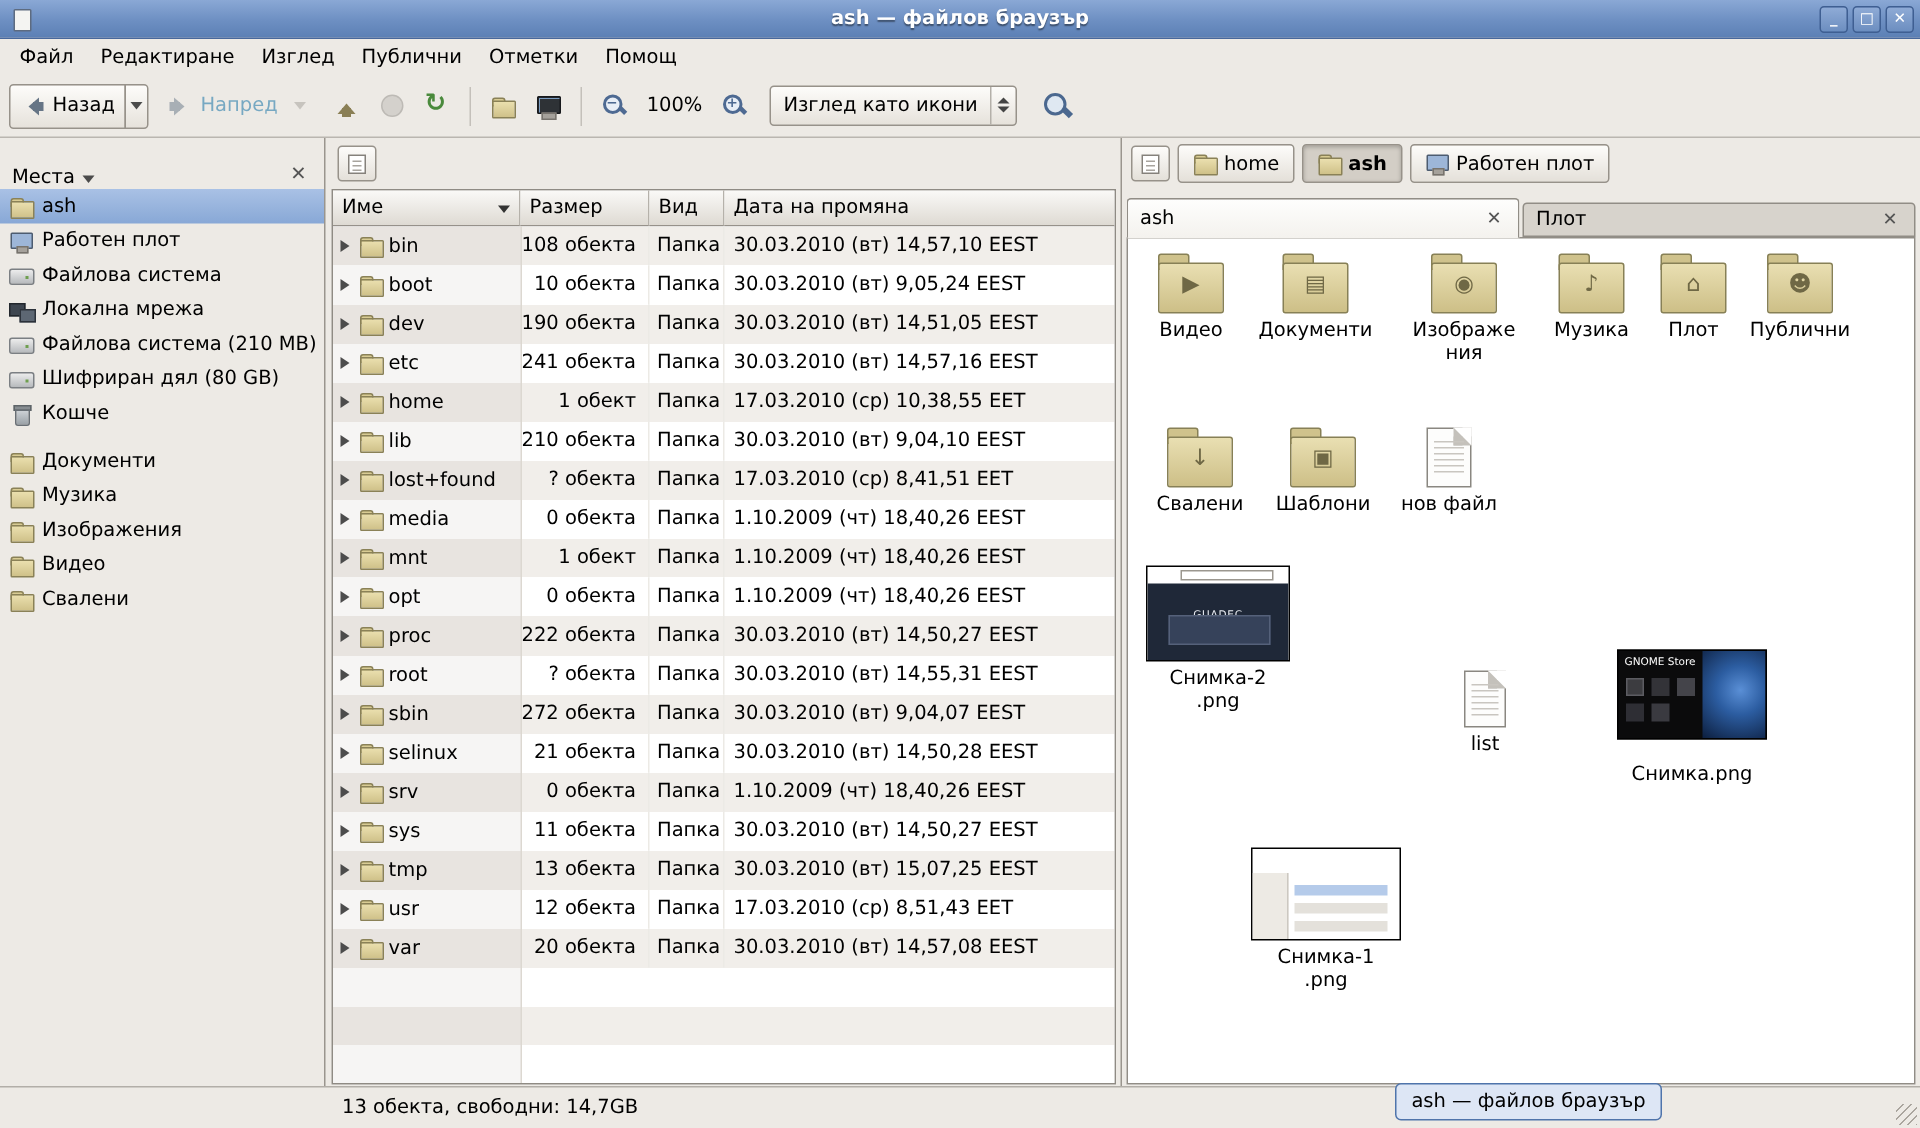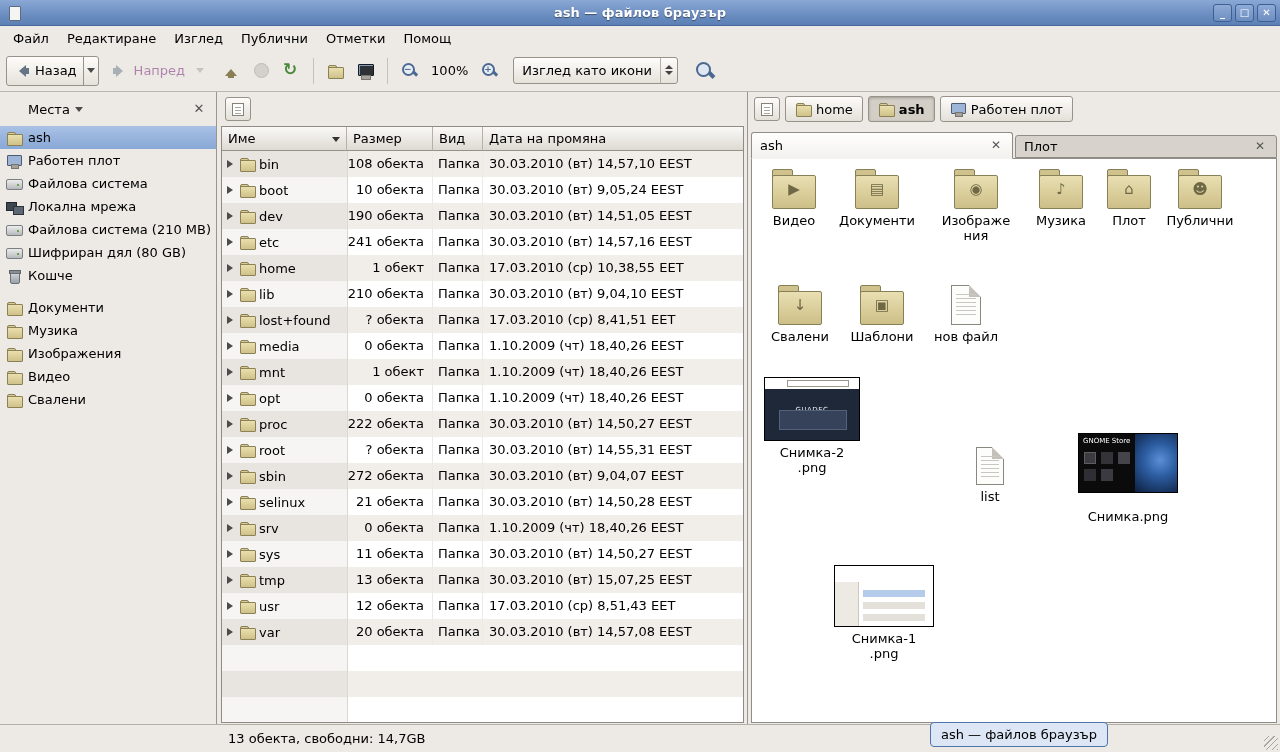--- a/index.html
+++ b/index.html
@@ -30,21 +30,21 @@
   
   .toolbar { height:42px; display:flex; align-items:center; padding:0 6px; border-bottom:1px solid #bab6b0; }
   .tbtn { display:flex; align-items:center; gap:5px; padding:4px 6px; border:1px solid transparent;
           border-radius:3px; height:30px; }
   .tbtn.raised { background:linear-gradient(#fdfcfa,#e6e2db); border-color:#97928a; }
   .tbtn.narrow { padding:4px 3px; }
   .tbtn.seg-l { border-radius:3px 0 0 3px; }
   .tbtn.seg-r { border-radius:0 3px 3px 0; margin-left:-1px; }
   .tbtn.disabled { opacity:.5; }
   .tlabel { font-size:13px; }
-  .dis { color:#701a75; }
+  .dis { color:#0369a1; }
   .tsep { width:1px; height:26px; background:#c4c0ba; margin:0 6px; }
   .zoom-label { margin:0 6px; }
   .chev { width:0; height:0; border:4px solid transparent; border-top:5px solid #4b4b4b; margin-top:4px; }
   .chev.dis { border-top-color:#a19d97; }
 
   .i-arrow-left,.i-arrow-right,.i-arrow-up { width:17px; height:16px; position:relative; }
   .i-arrow-left::before { content:""; position:absolute; left:0; top:2px; border:6px solid transparent; border-right:7px solid #667586; }
   .i-arrow-left::after  { content:""; position:absolute; left:9px; top:5px; width:7px; height:6px; background:#667586; }
   .i-arrow-right::before{ content:""; position:absolute; right:0; top:2px; border:6px solid transparent; border-left:7px solid #667586; }
   .i-arrow-right::after { content:""; position:absolute; right:9px; top:5px; width:7px; height:6px; background:#667586; }
@@ -72,21 +72,21 @@
   .combo-arrows { width:17px; align-self:stretch; border-left:1px solid #b4b0a9; display:flex; flex-direction:column;
                   align-items:center; justify-content:center; gap:2px; }
   .combo-arrows::before { content:""; border:4px solid transparent; border-bottom:4px solid #444; margin-top:-2px; }
   .combo-arrows::after  { content:""; border:4px solid transparent; border-top:4px solid #444; }
 
   
   .main { display:flex; height:632px; }
 
   
   .sidebar { width:217px; border-right:1px solid #9a958e; display:flex; flex-direction:column; }
-  .sb-header { height:34px; display:flex; align-items:center; padding:0 8px;margin-left:20px; }
+  .sb-header { height:34px; display:flex; align-items:flex-end; padding:0 8px; }
   .sb-title { font-size:13px; }
   .sb-combo-arrow { width:0; height:0; border:4px solid transparent; border-top:5px solid #4b4b4b; margin:5px 0 0 5px; }
   .sb-close { margin-left:auto; width:18px; height:18px; text-align:center; line-height:17px; color:#555;
               font-size:13px; border-radius:2px; }
   .sb-close::before { content:"✕"; }
   .sb-list { flex:1; }
   .sb-item { height:23px; display:flex; align-items:center; gap:6px; padding:0 6px; }
   .sb-item[data-selected="true"] { background:linear-gradient(#a9c1e5,#88a8d6); }
   .sb-item[data-sep="true"] { height:9px; pointer-events:none; }
   .sb-label { white-space:nowrap; overflow:hidden; }

